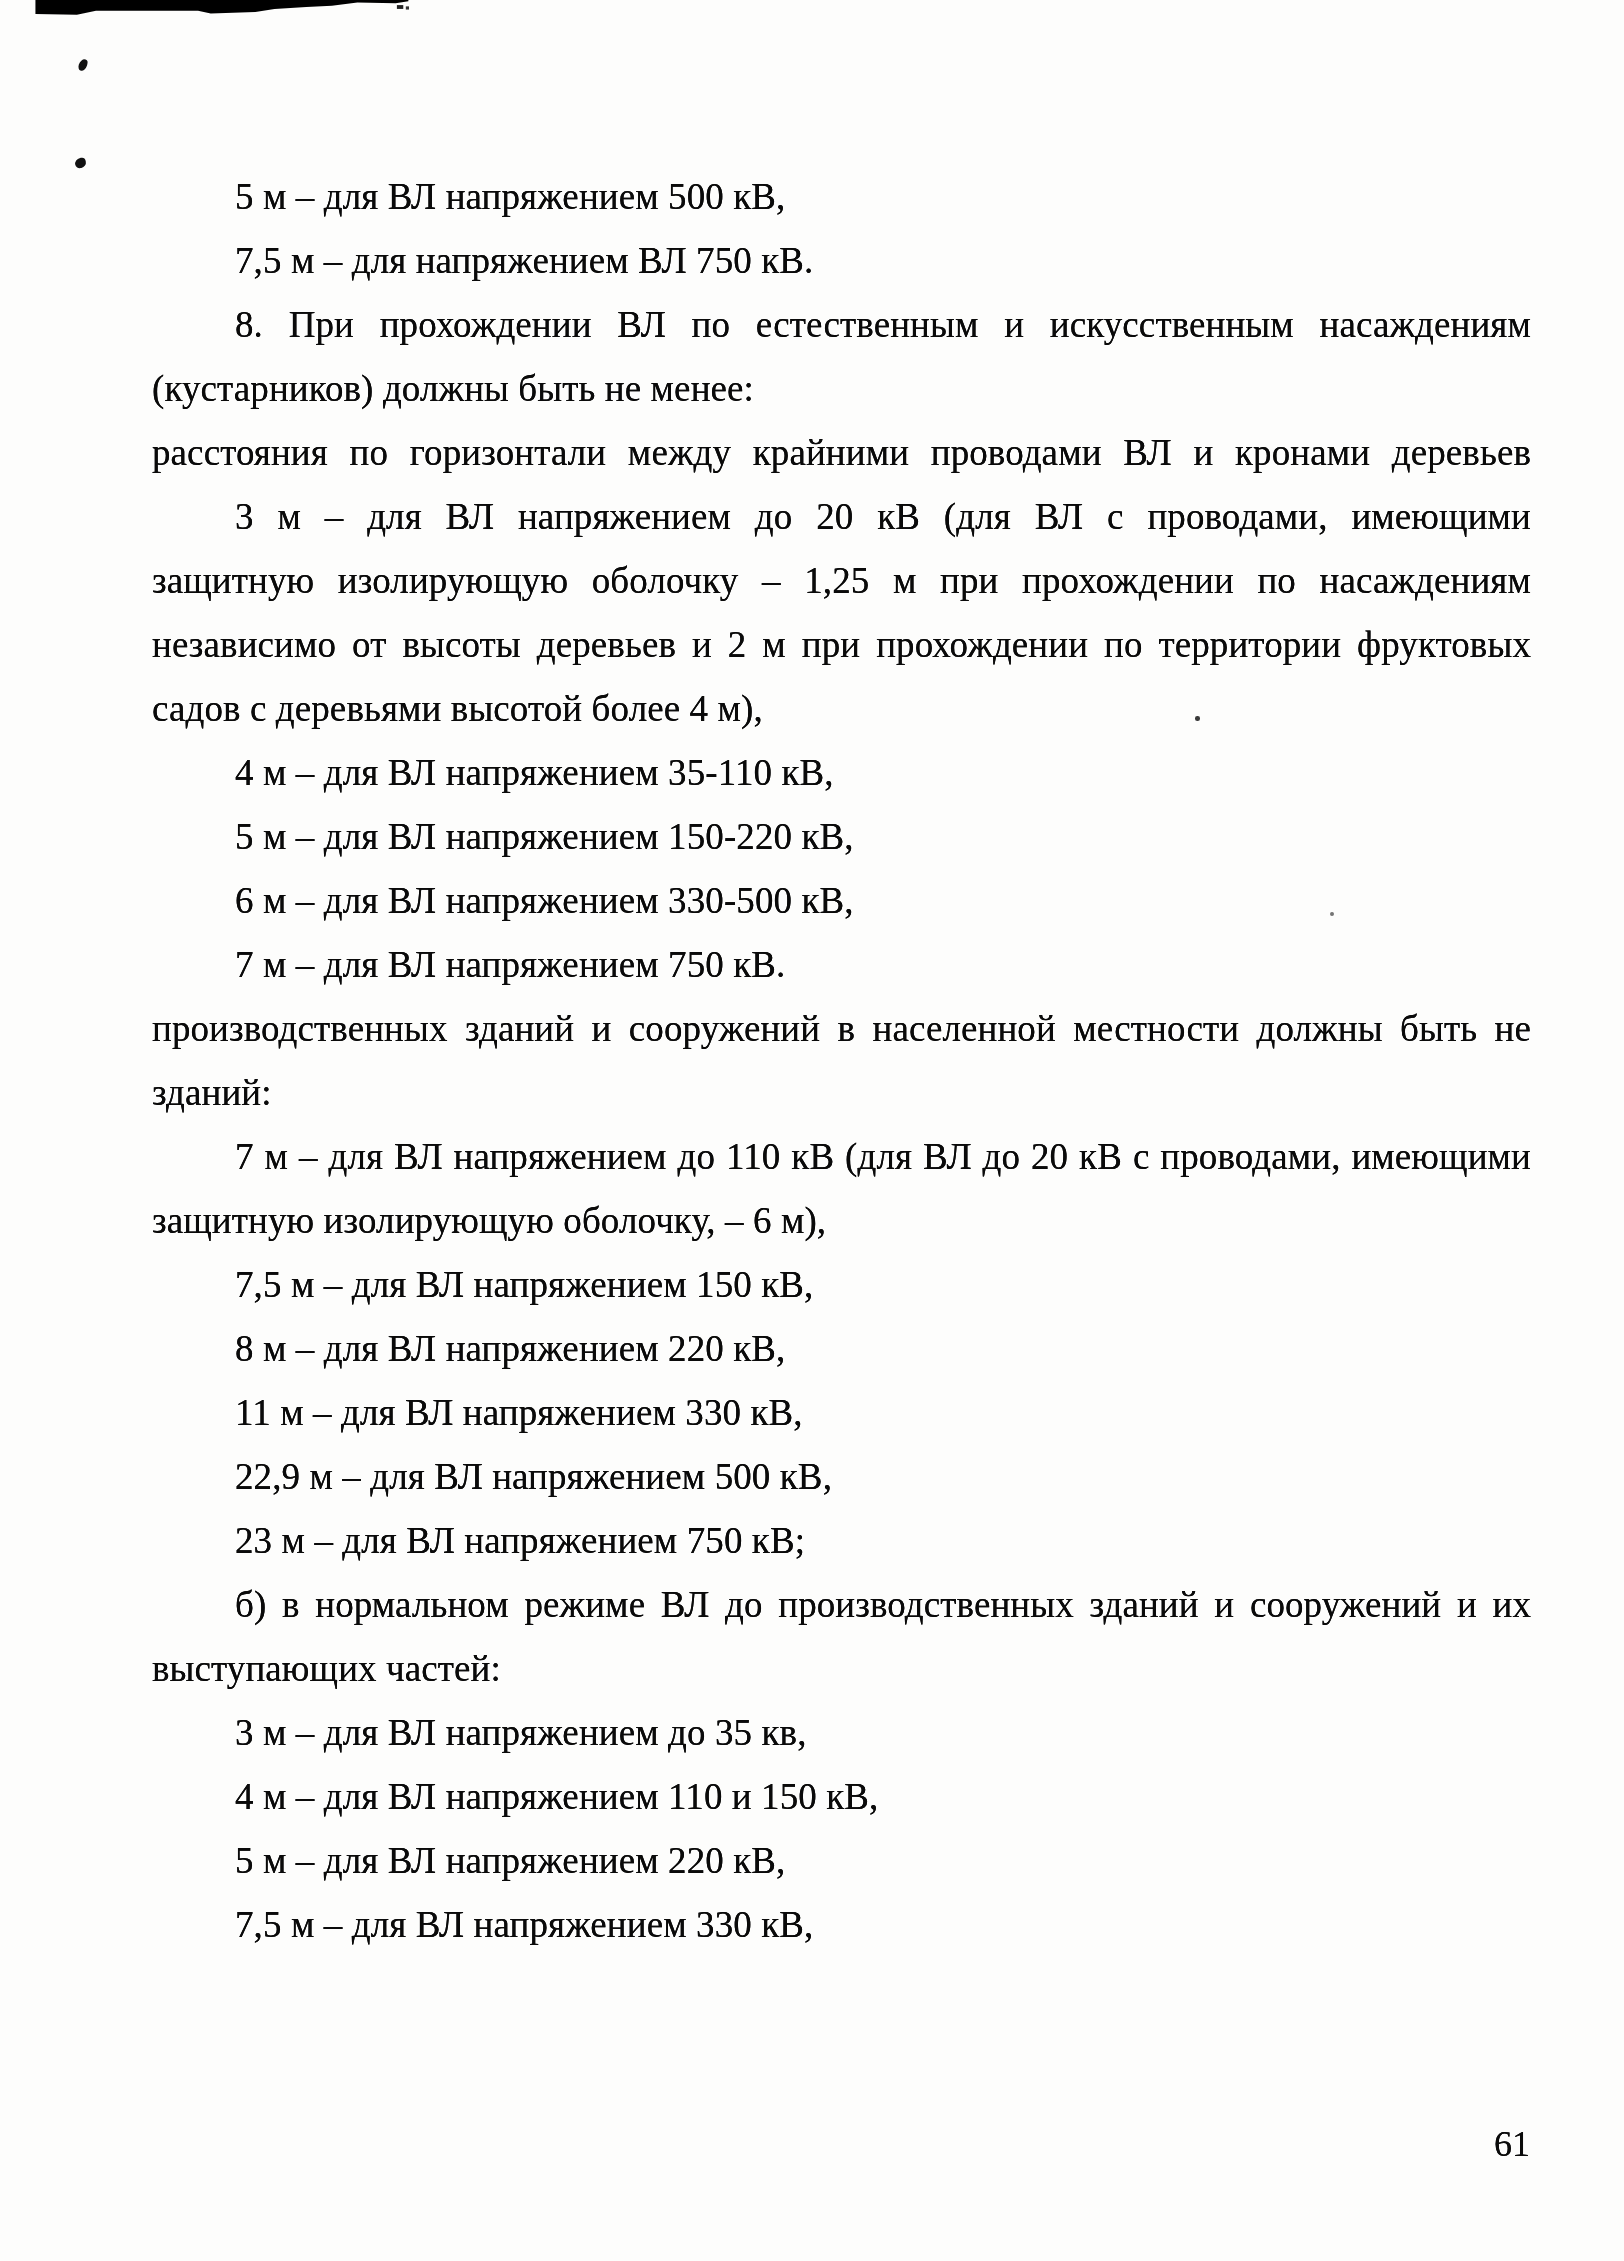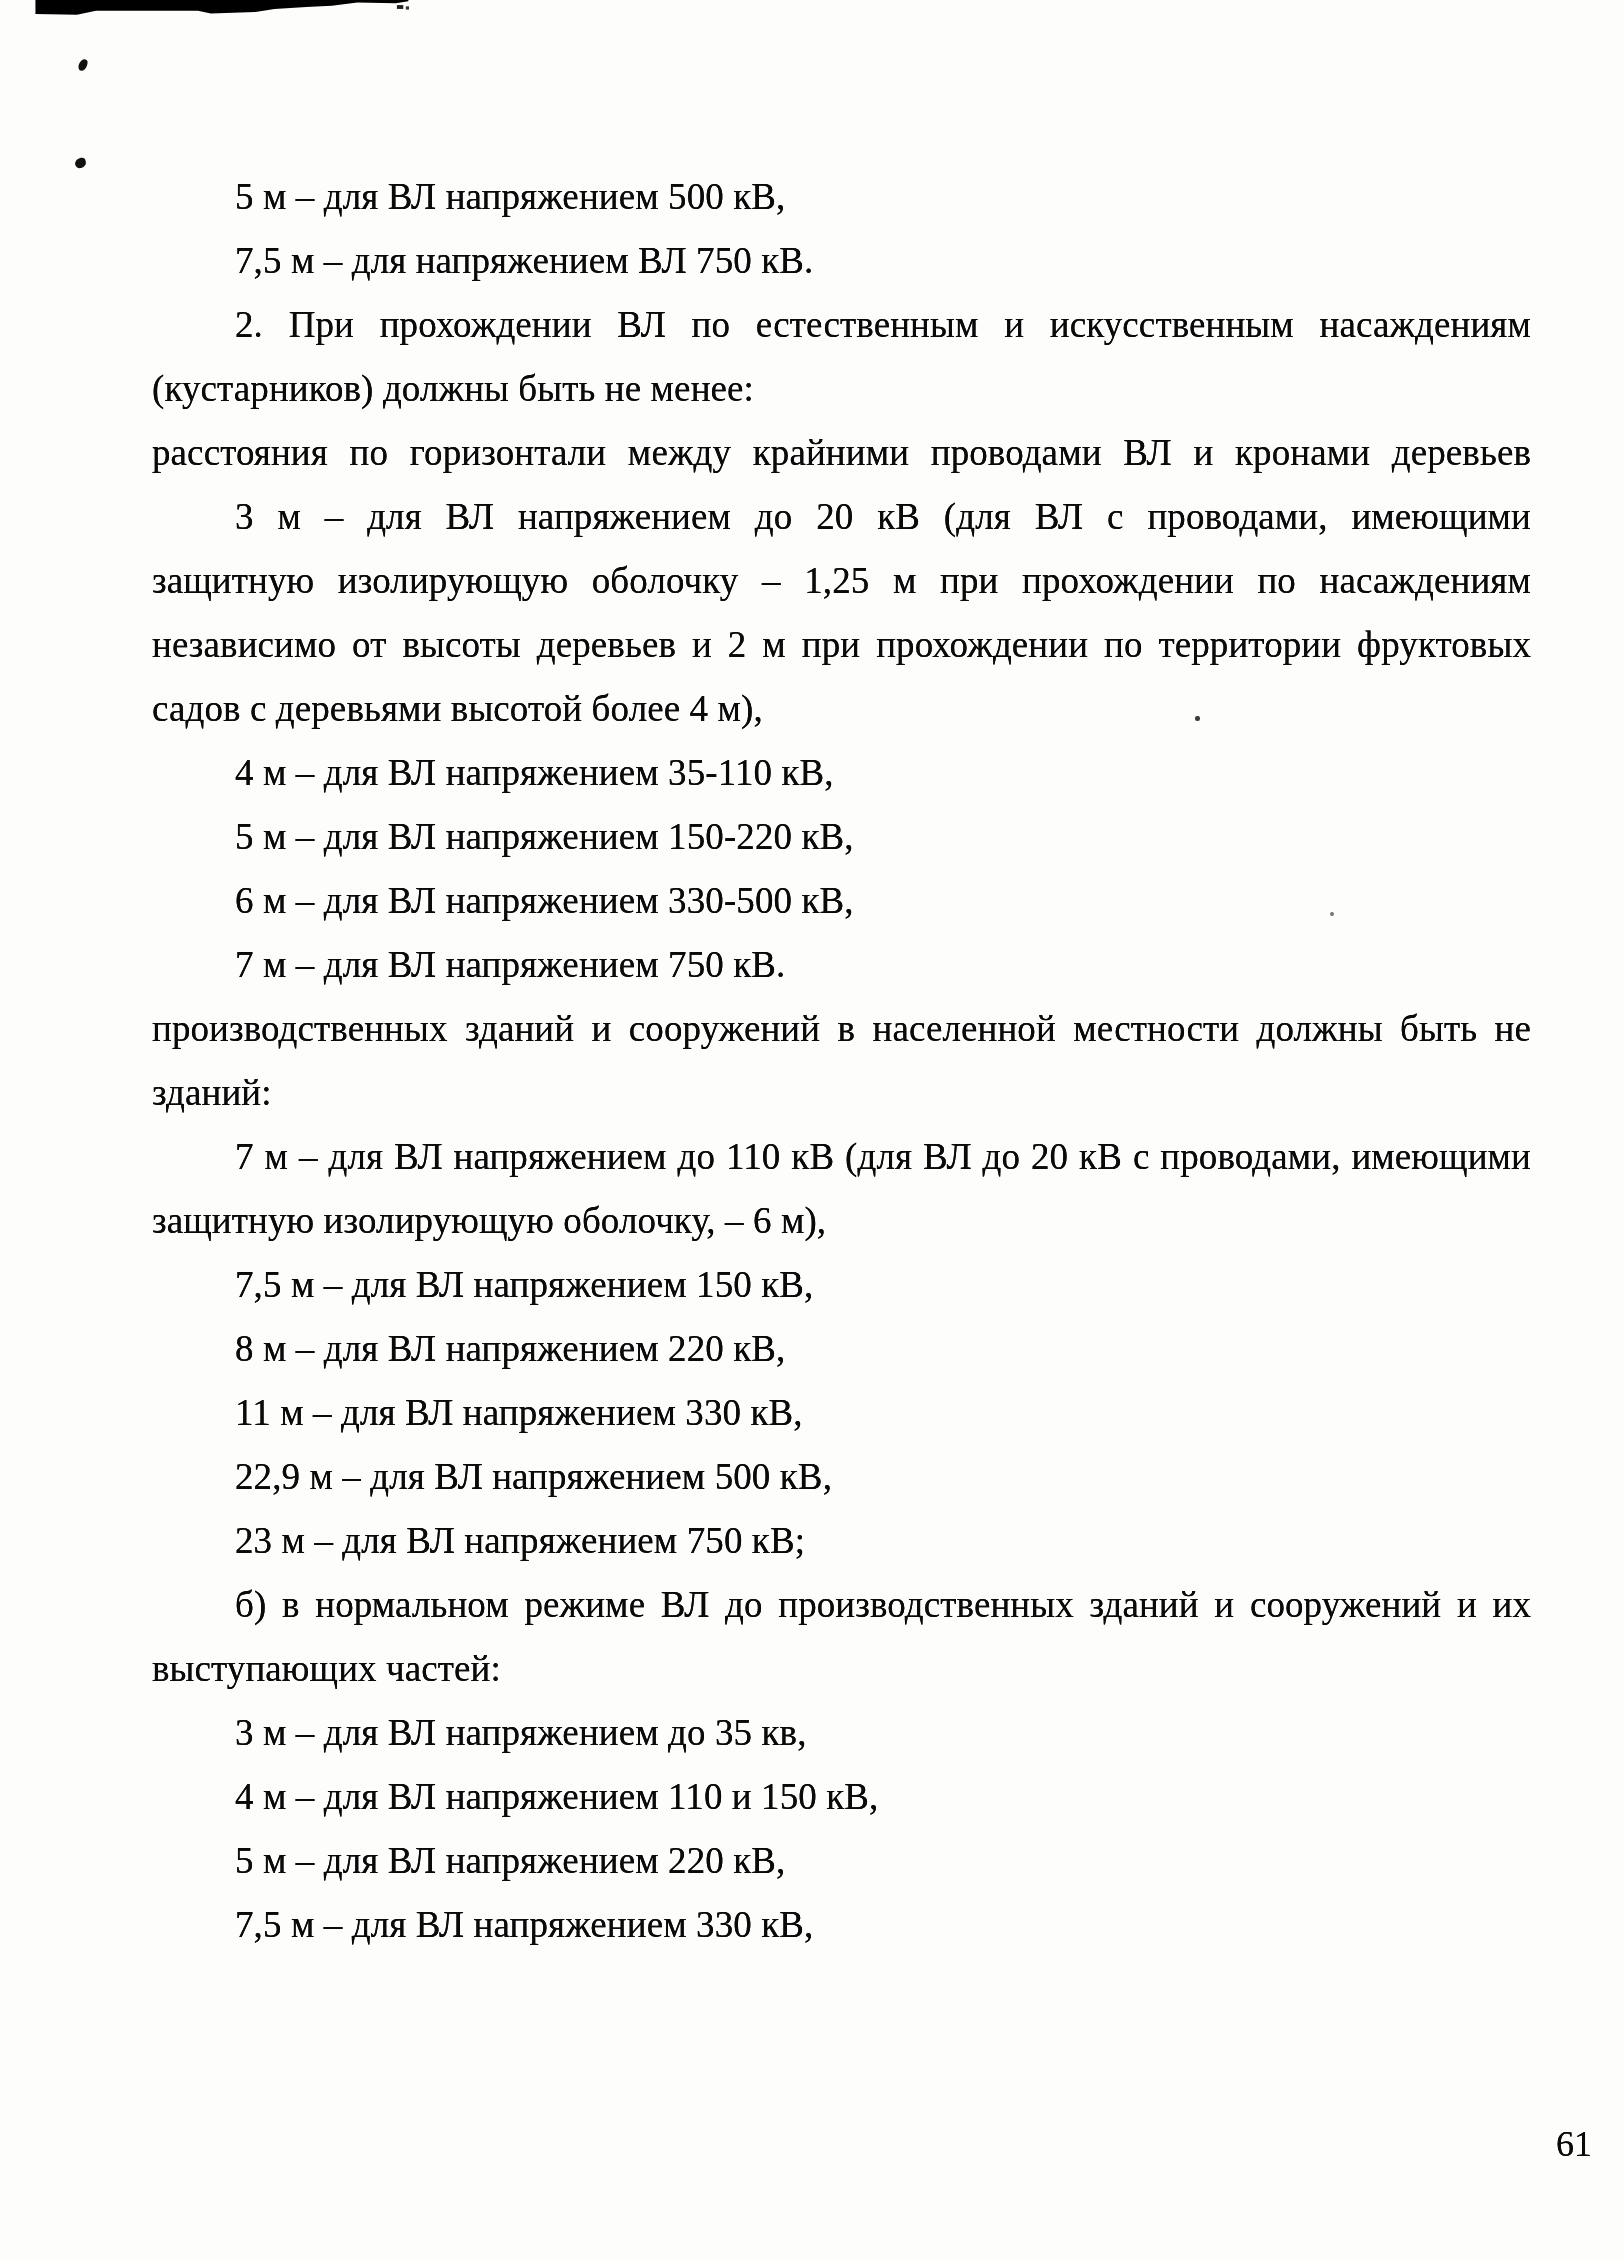--- a/index.html
+++ b/index.html
@@ -55,21 +55,21 @@
     white-space: normal;
     overflow: visible;
   }
   .line.indent { text-indent: 83px; }
   .line.justify {
     text-align: justify;
     text-align-last: justify;
   }
   .page-number {
     position: absolute;
-    left: 1556px;
+    left: 1494px;
     top: 2125px;
     font-size: 36px;
     line-height: 38px;
     text-shadow: 0 0 0.5px currentColor;
   }
 </style>
 </head>
 <body>
 
 <div class="page">
@@ -82,21 +82,21 @@
 
   <span class="speck speck-a"></span>
   <span class="speck speck-b"></span>
   <span class="dot dot-a"></span>
   <span class="dot dot-b"></span>
 
   <div class="doc-body">
 
   <div class="line indent">5 м – для ВЛ напряжением 500 кВ,</div>
       <div class="line indent">7,5 м – для напряжением ВЛ 750 кВ.</div>
-      <div class="line indent justify">2. При прохождении ВЛ по естественным и искусственным насаждениям</div>
+      <div class="line indent justify">8. При прохождении ВЛ по естественным и искусственным насаждениям</div>
       <div class="line">(кустарников) должны быть не менее:</div>
       <div class="line justify">расстояния по горизонтали между крайними проводами ВЛ и кронами деревьев</div>
       <div class="line indent justify">3 м – для ВЛ напряжением до 20 кВ (для ВЛ с проводами, имеющими</div>
       <div class="line justify">защитную изолирующую оболочку – 1,25 м при прохождении по насаждениям</div>
       <div class="line justify">независимо от высоты деревьев и 2 м при прохождении по территории фруктовых</div>
       <div class="line">садов с деревьями высотой более 4 м),</div>
       <div class="line indent">4 м – для ВЛ напряжением 35-110 кВ,</div>
       <div class="line indent">5 м – для ВЛ напряжением 150-220 кВ,</div>
       <div class="line indent">6 м – для ВЛ напряжением 330-500 кВ,</div>
       <div class="line indent">7 м – для ВЛ напряжением 750 кВ.</div>

